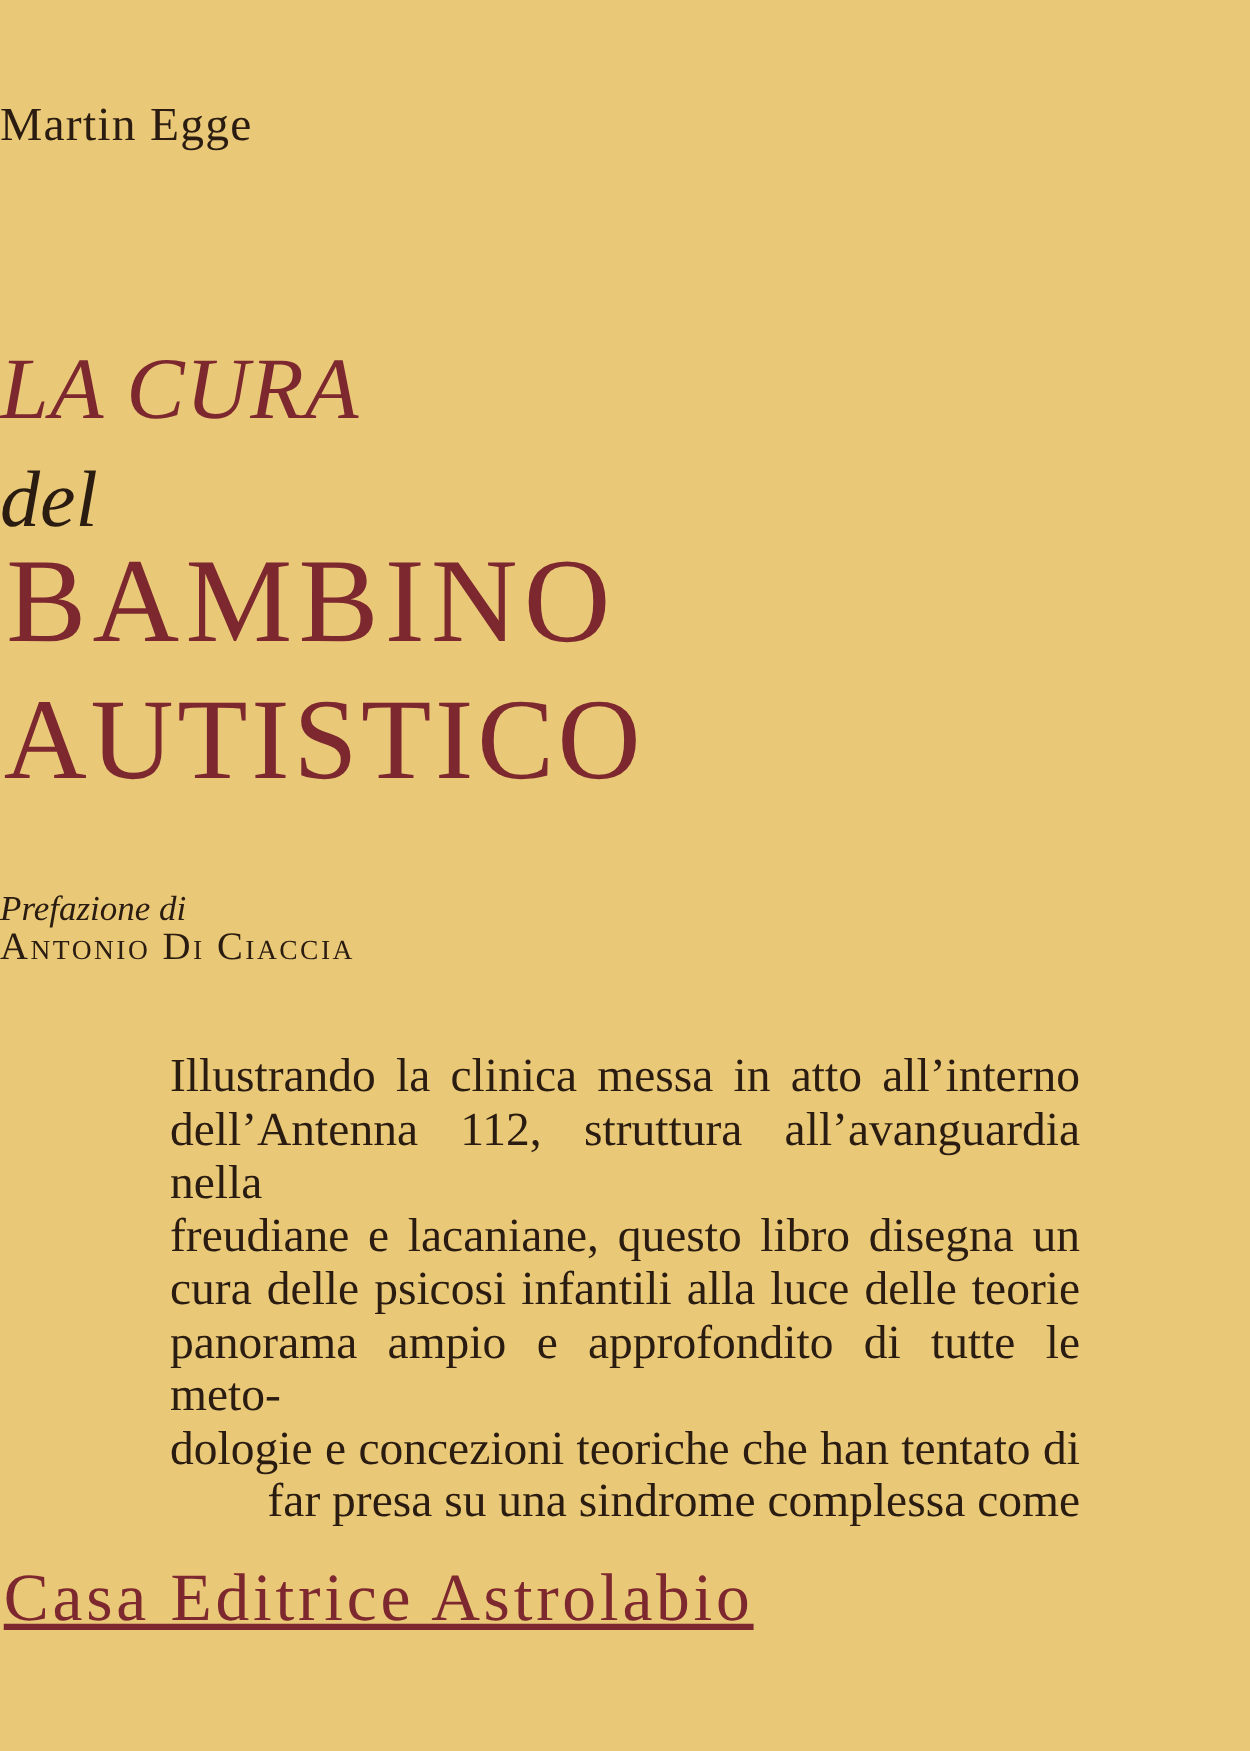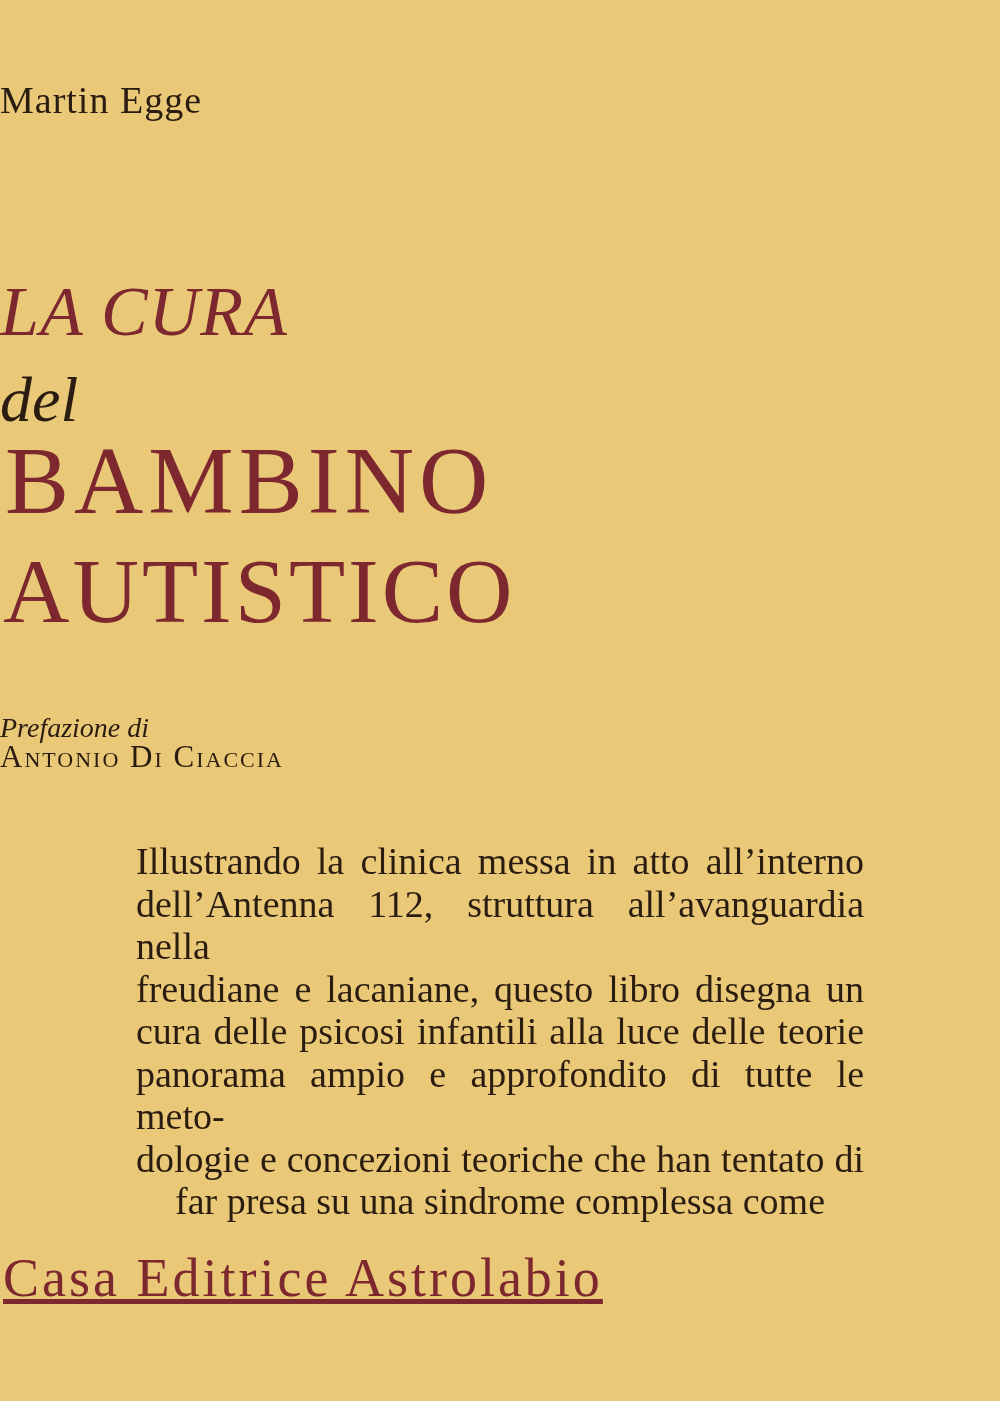--- a/index.html
+++ b/index.html
@@ -83,21 +83,21 @@
     width: 728px;
     font-size: 38px;
     line-height: 42.5px;
     color: var(--ink, #2a1c10);
   }
   .desc-line-justify {
     text-align: justify;
     text-align-last: justify;
   }
   .desc-line-center {
-    text-align: center;
+    text-align: right;
   }
   .publisher {
     top: 1246px;
     font-size: 54px;
     line-height: 1.2;
     color: var(--accent, #7d272e);
     letter-spacing: 3px;
     text-indent: 3px;
     text-decoration: underline;
   }

